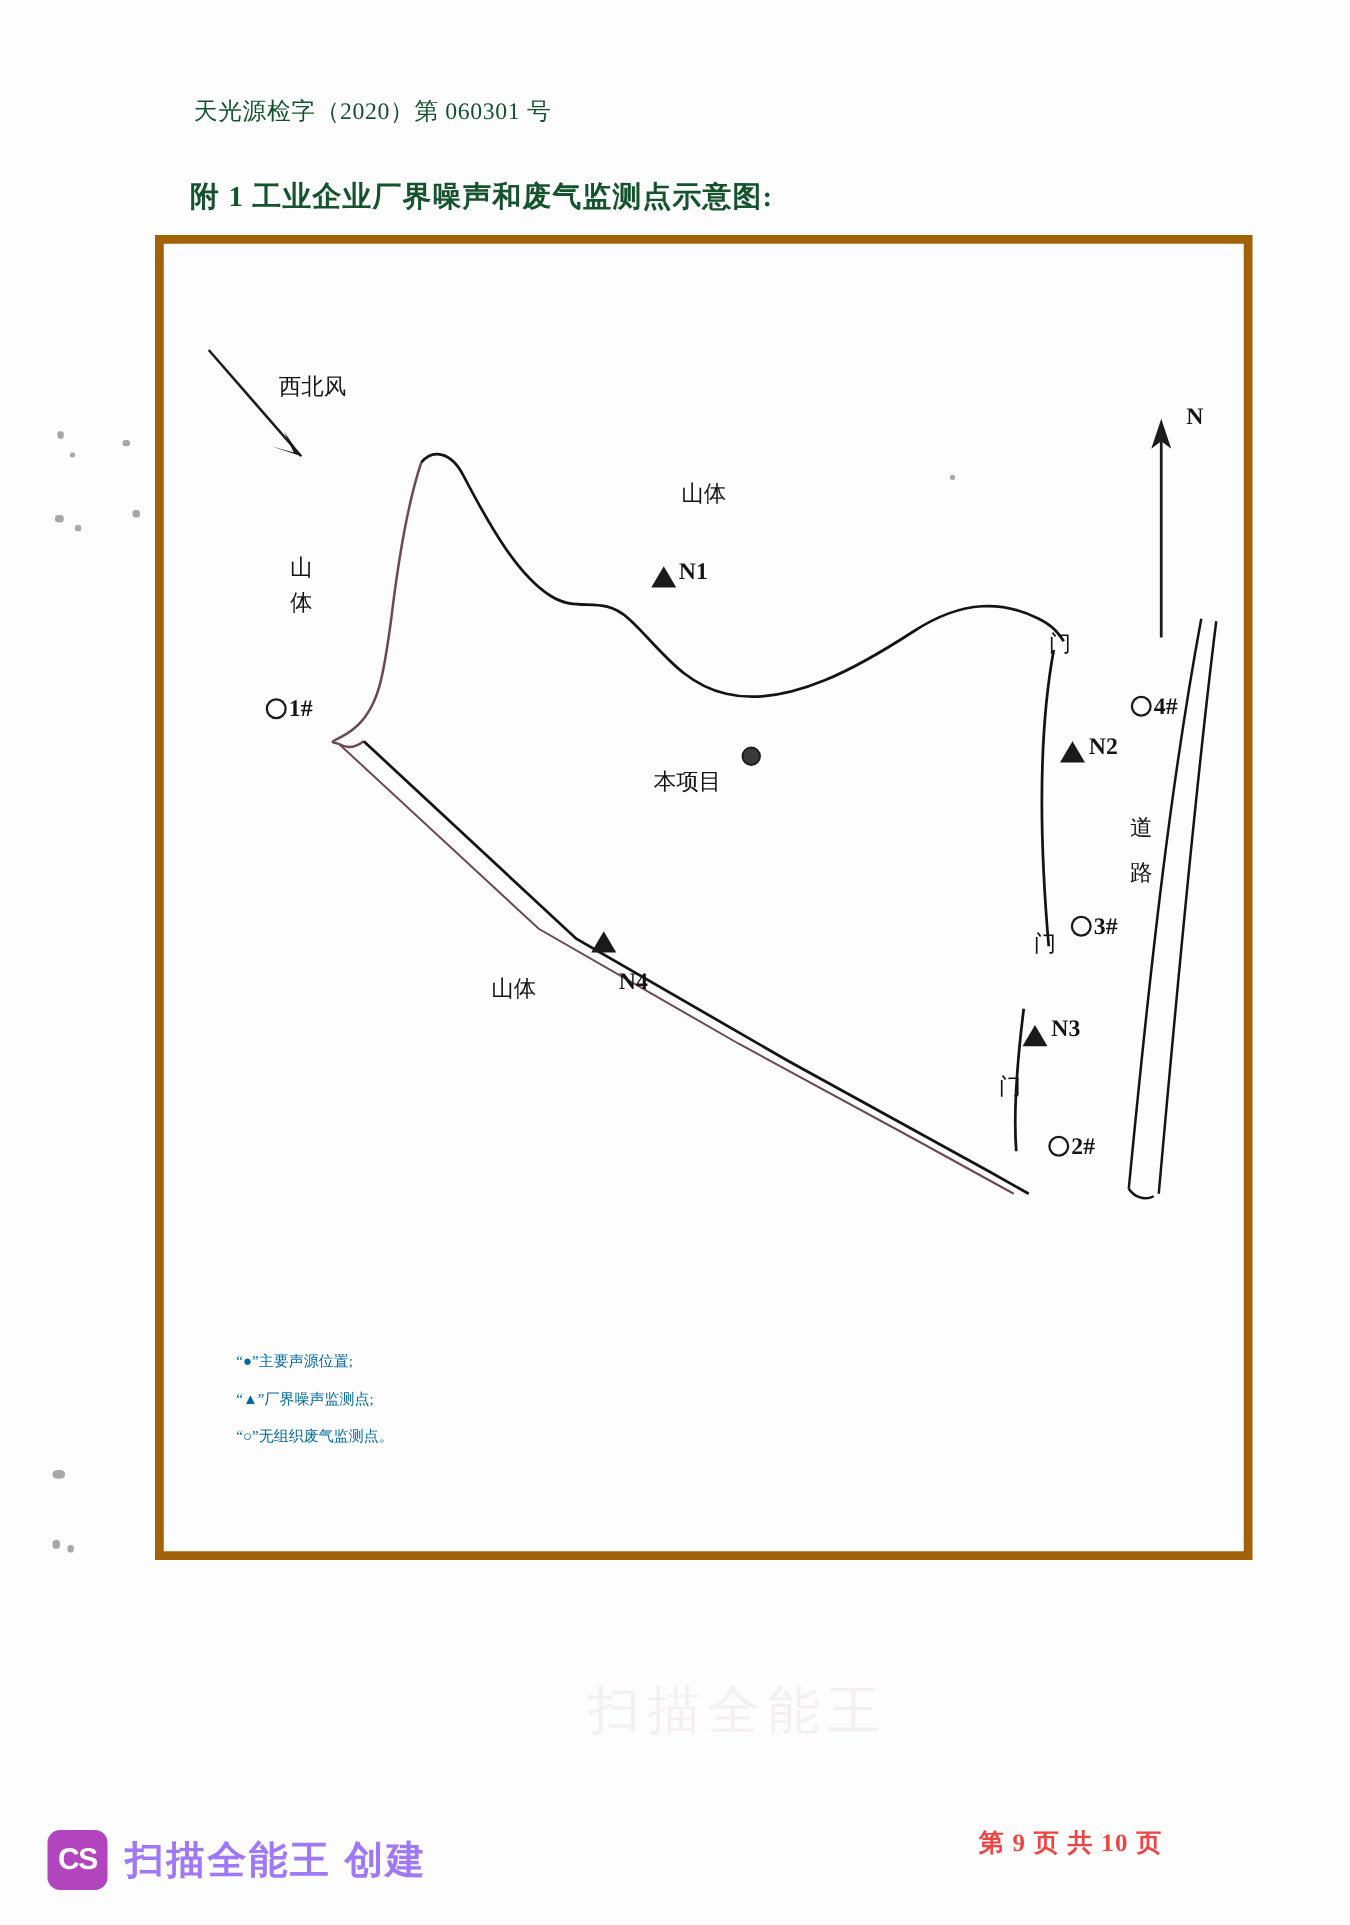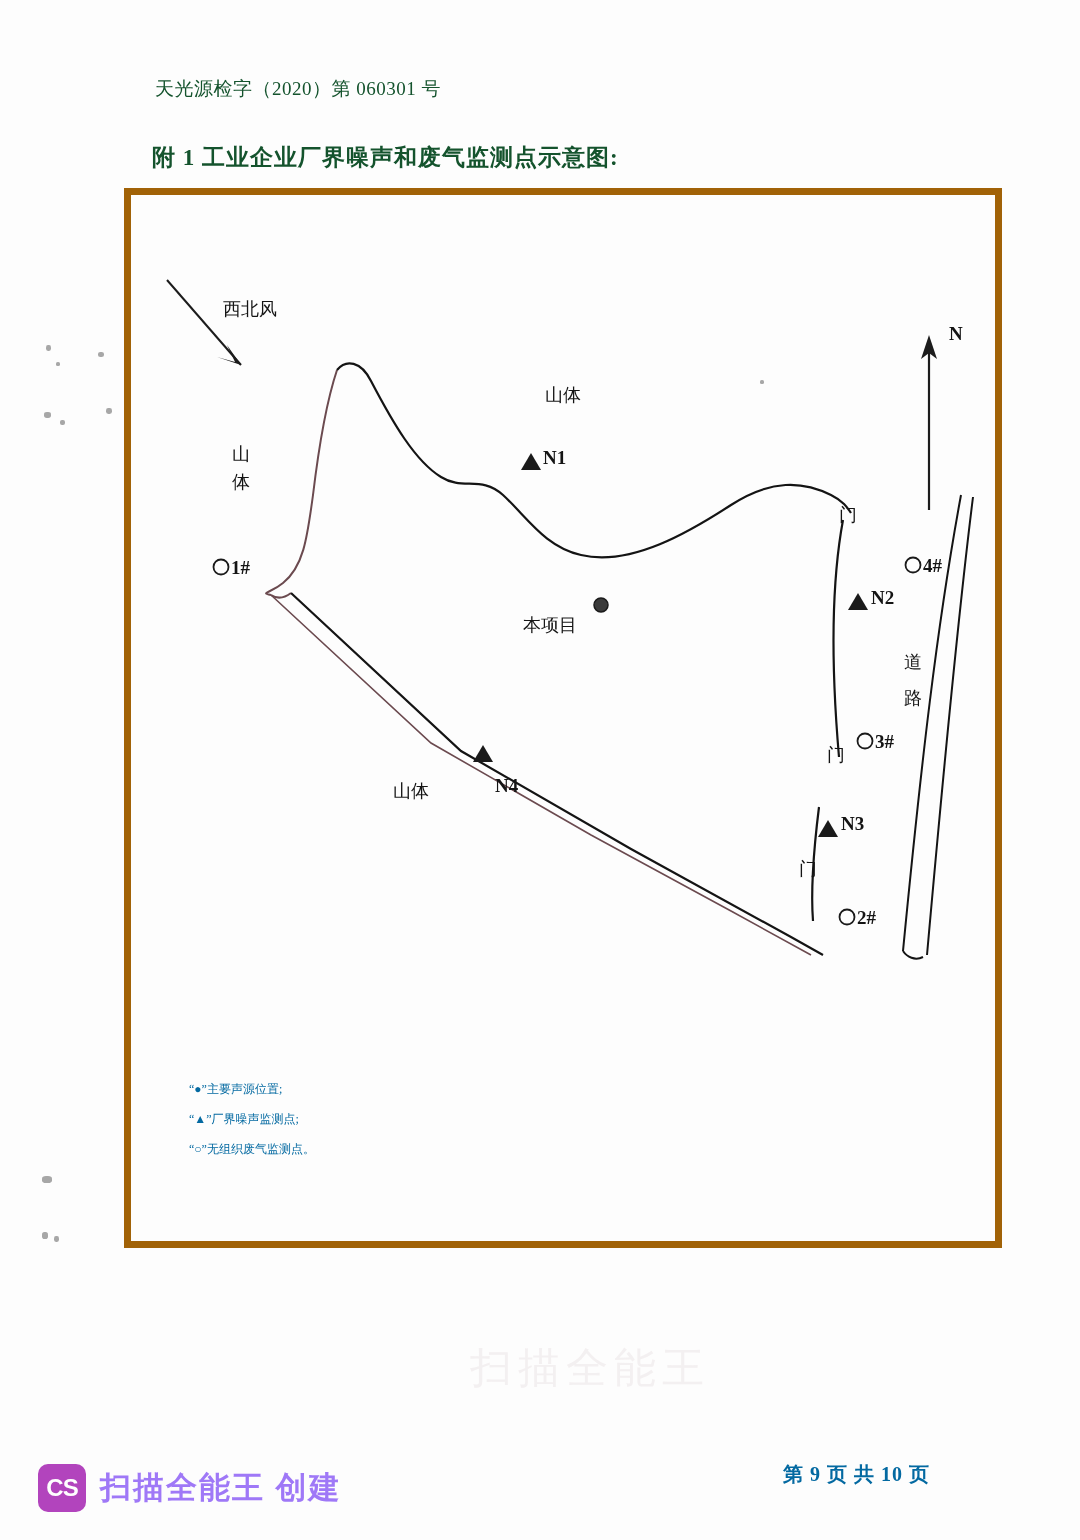--- a/index.html
+++ b/index.html
@@ -92,21 +92,21 @@
     margin-left: 21px;
   }
   .legend div { white-space: nowrap; }
 
   .footer-page {
     position: absolute;
     right: 150px;
     bottom: 52px;
     font-size: 20px;
     font-weight: bold;
-    color: #0369a1;
+    color: #ef4444;
     letter-spacing: 1px;
     margin-left: 39px;
   }
 
   .watermark {
     position: absolute;
     left: 38px;
     bottom: 28px;
     display: flex;
     align-items: center;

